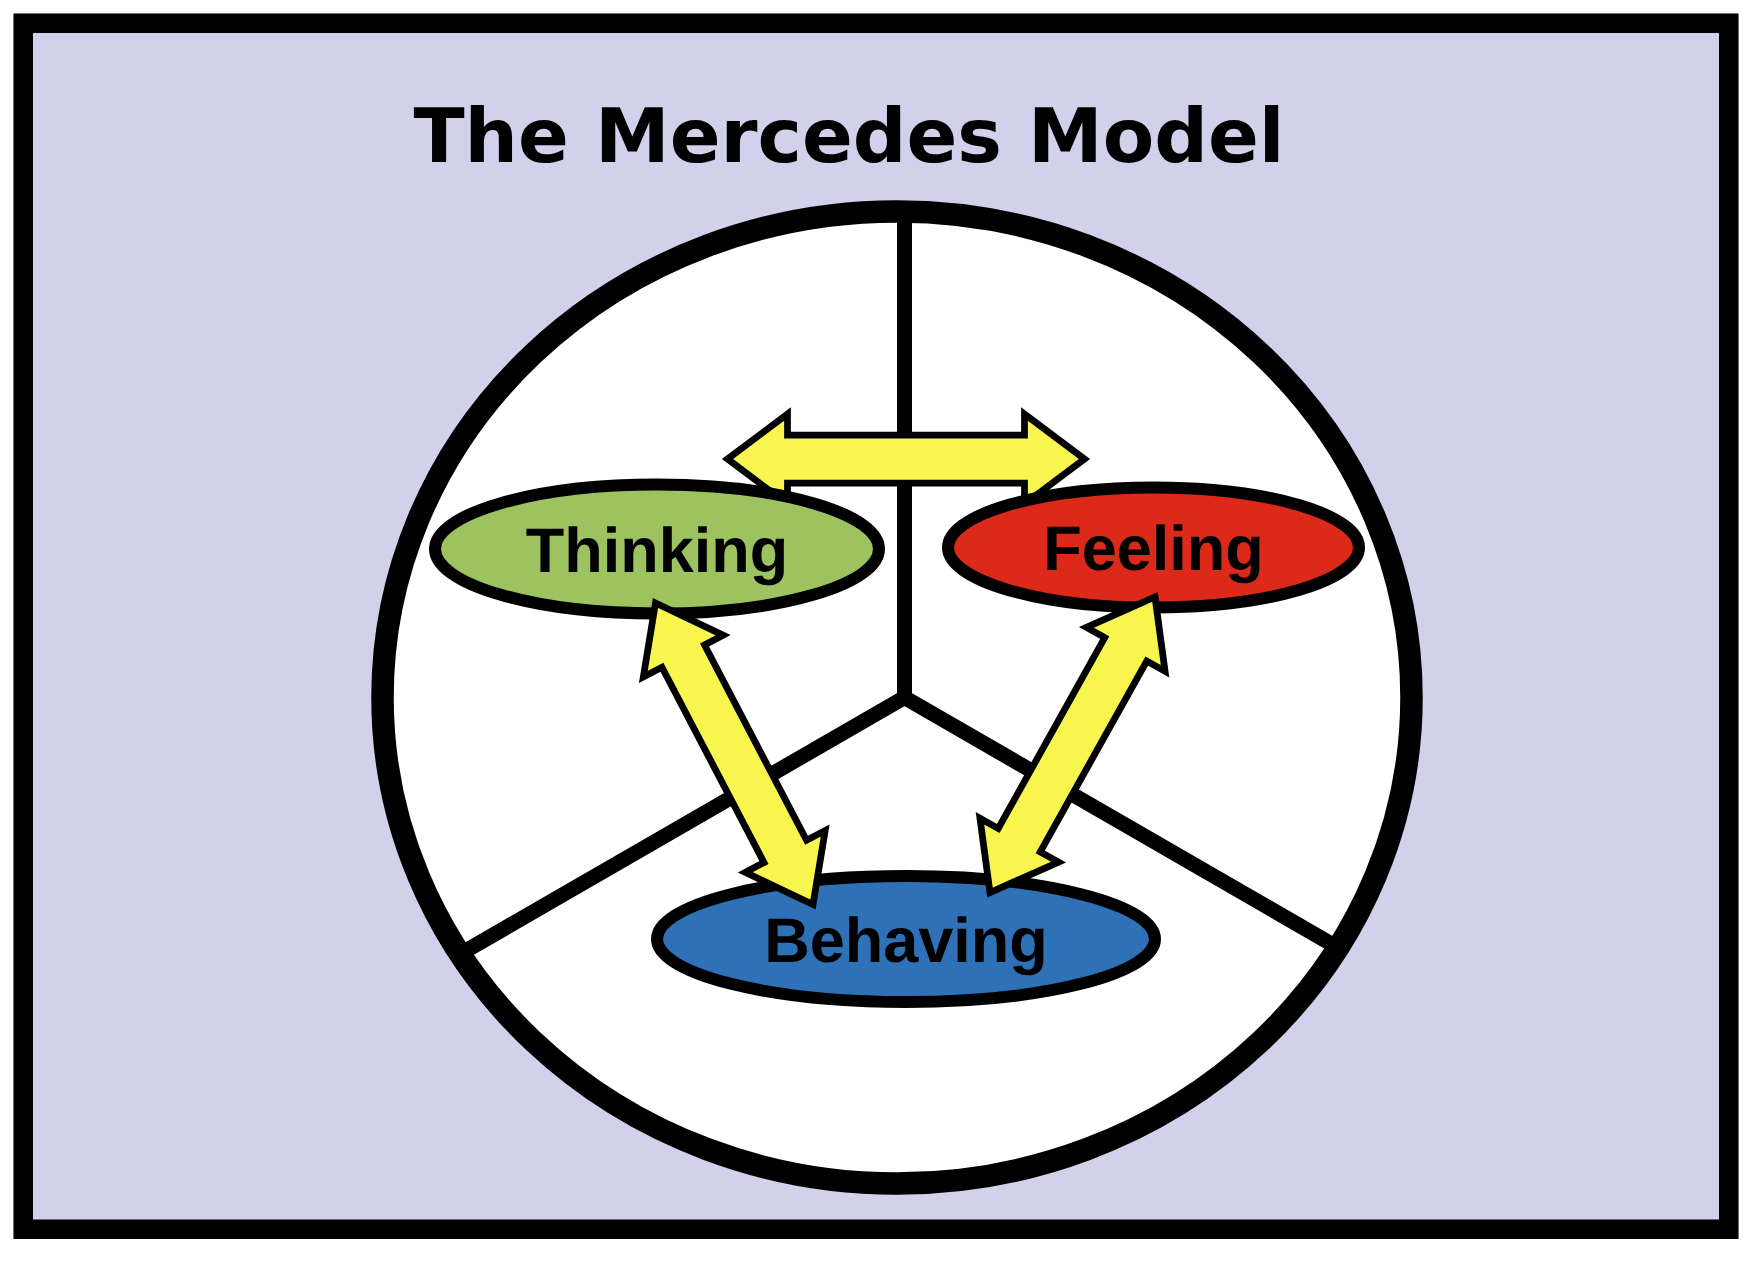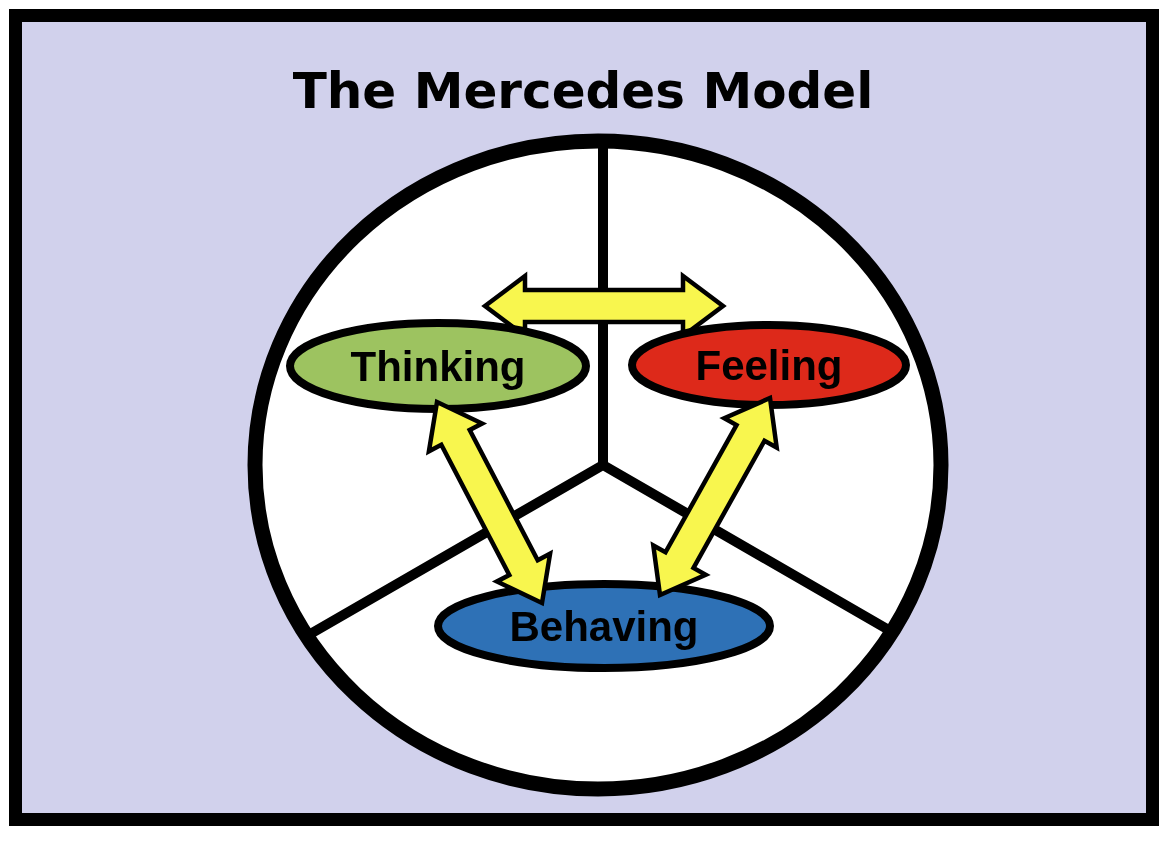--- a/index.html
+++ b/index.html
@@ -20,21 +20,21 @@
     position: absolute;
     left: 9px;
     top: 9px;
     width: 1150px;
     height: 817px;
     border: 13px solid #000;
     box-sizing: border-box;
   }
   .title {
     position: absolute;
-    left: 21px;
+    left: 4px;
     top: 64px;
     width: 1124px;
     text-align: center;
     font-family: "DejaVu Sans", "Liberation Sans", sans-serif;
     font-weight: bold;
     font-size: 50px;
     letter-spacing: 0px;
     line-height: 1.1;
   }
   .diagram-svg {

